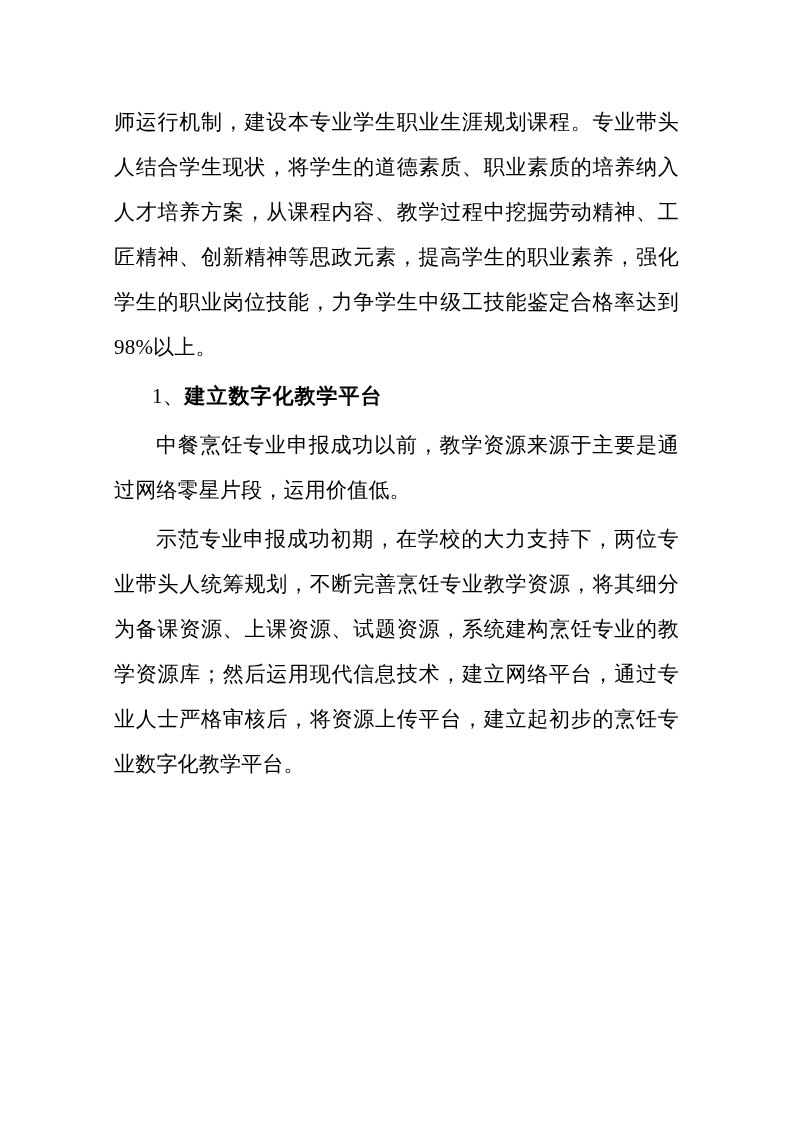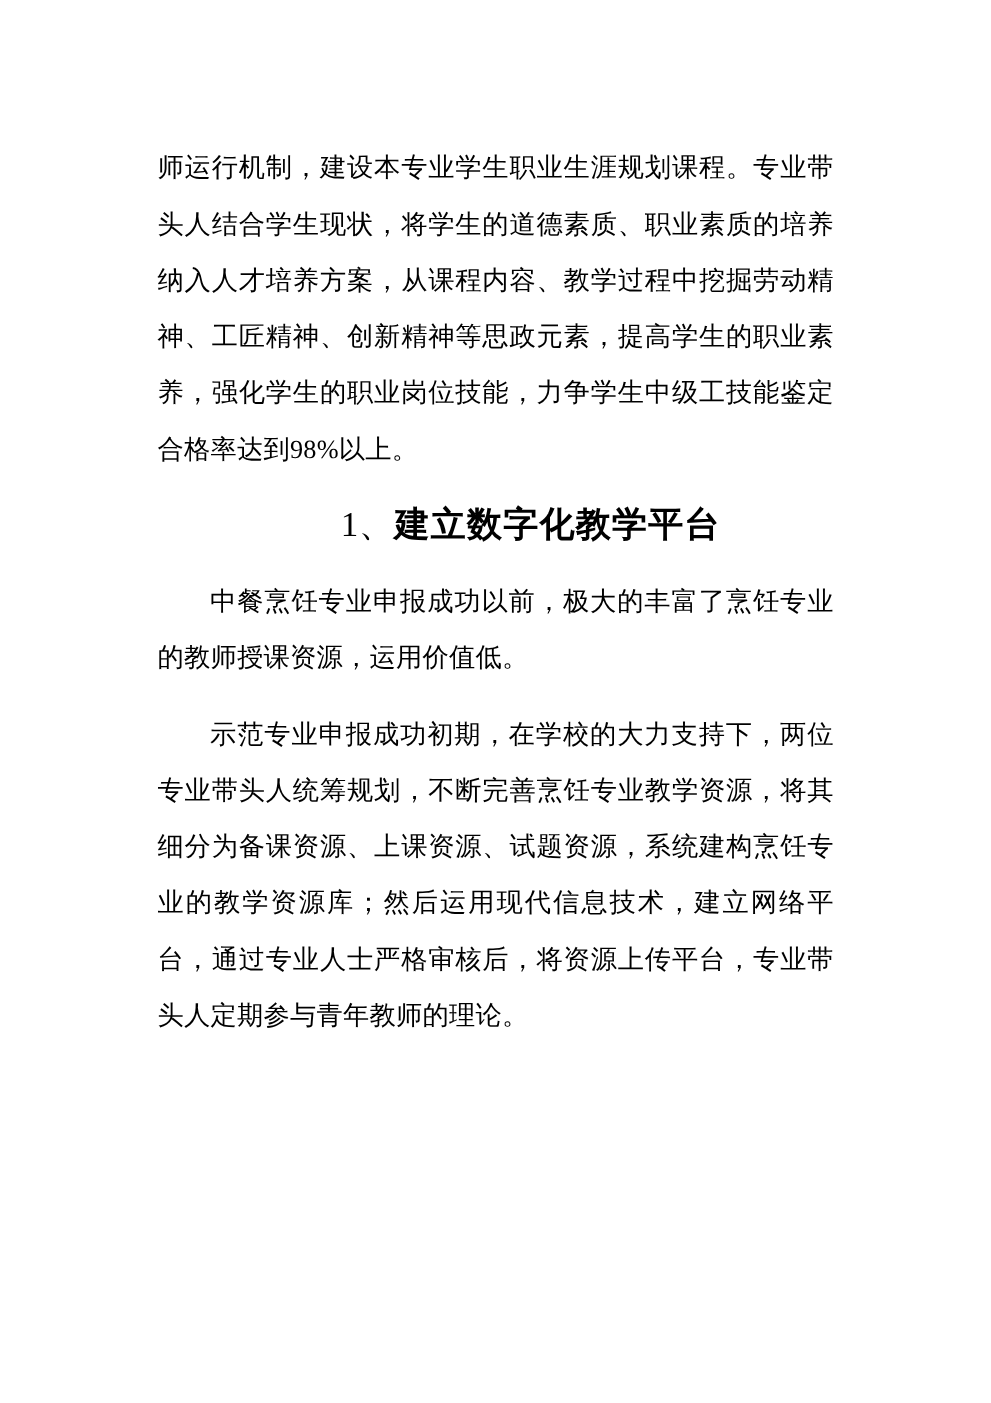--- a/index.html
+++ b/index.html
@@ -18,57 +18,56 @@
     position: relative;
     width: 793px;
     height: 1122px;
     box-sizing: border-box;
     padding: 96px 110px 90px 110px;
   }
   .doc-body {
     width: 573px;
   }
   p {
-    margin: 16px;
+    margin: 4px;
     font-size: 21px;
     line-height: 45px;
     text-align: justify;
     text-justify: inter-ideograph;
     letter-spacing: 0.2px;
   }
   p.indent {
     text-indent: 2em;
   }
   .heading {
     margin: 0;
-    font-size: 28px;
+    font-size: 21px;
     line-height: 45px;
     font-weight: bold;
     text-indent: 2em;
     letter-spacing: 0.5px;
     font-family: "Liberation Serif", "DejaVu Serif", serif;
-    text-align: center;
   }
   .heading .num {
     font-weight: normal;
   }
   .heading .title {
     font-weight: bold;
     letter-spacing: 1px;
   }
 </style>
 </head>
 <body>
 
 <div class="page">
   <div class="doc-body">
 
     <p class="body">师运行机制，建设本专业学生职业生涯规划课程。专业带头人结合学生现状，将学生的道德素质、职业素质的培养纳入人才培养方案，从课程内容、教学过程中挖掘劳动精神、工匠精神、创新精神等思政元素，提高学生的职业素养，强化学生的职业岗位技能，力争学生中级工技能鉴定合格率达到98%以上。</p>
 
     <div class="heading"><span class="num">1、</span><span class="title">建立数字化教学平台</span></div>
 
-    <p class="indent">中餐烹饪专业申报成功以前，极大的丰富了烹饪专业的教师授课资源，运用价值低。</p>
+    <p class="indent">中餐烹饪专业申报成功以前，教学资源来源于主要是通过网络零星片段，运用价值低。</p>
 
-    <p class="indent">示范专业申报成功初期，在学校的大力支持下，两位专业带头人统筹规划，不断完善烹饪专业教学资源，将其细分为备课资源、上课资源、试题资源，系统建构烹饪专业的教学资源库；然后运用现代信息技术，建立网络平台，通过专业人士严格审核后，将资源上传平台，专业带头人定期参与青年教师的理论。</p>
+    <p class="indent">示范专业申报成功初期，在学校的大力支持下，两位专业带头人统筹规划，不断完善烹饪专业教学资源，将其细分为备课资源、上课资源、试题资源，系统建构烹饪专业的教学资源库；然后运用现代信息技术，建立网络平台，通过专业人士严格审核后，将资源上传平台，建立起初步的烹饪专业数字化教学平台。</p>
 
 
   </div>
 </div>
 
 </body></html>

